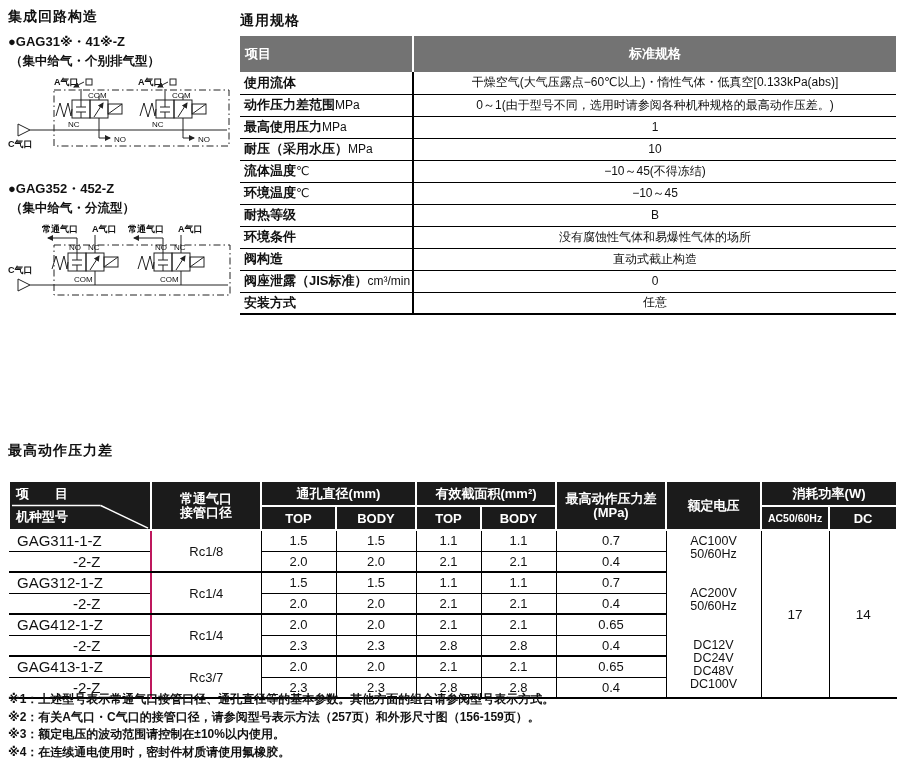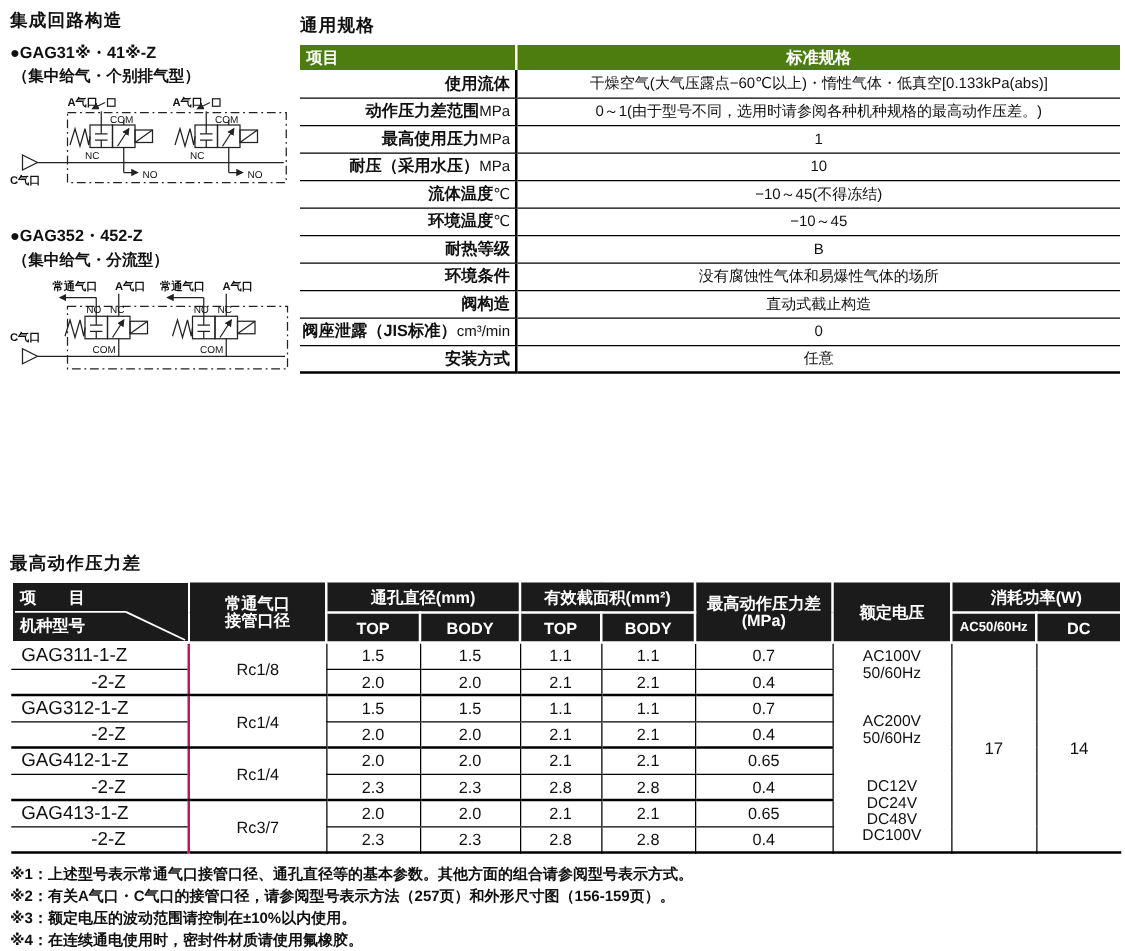--- a/index.html
+++ b/index.html
@@ -15,33 +15,33 @@
   .circ { display:block; margin-top:6px; }
   .m2 { margin-top:26px; }
   svg text { font-family:"Liberation Sans","DejaVu Sans",sans-serif; fill:#111; }
   .lbl-cn { font-size:9px; font-weight:bold; }
   .lbl-en { font-size:8px; }
 
   
   .general { position:absolute; left:240px; top:12px; width:656px; }
   .gs-table { width:656px; border-collapse:collapse; table-layout:fixed; margin-top:6px;
               border-bottom:2px solid #000; }
-  .gs-table th { background:#4d7c0f; color:#fff; height:20px; font-size:13px; font-weight:bold; }
+  .gs-table th { background:#737373; color:#fff; height:36px; font-size:13px; font-weight:bold; }
   .gs-table th.gs-item { text-align:left; padding-left:5px; width:173px; }
   .gs-table th.gs-std { border-left:2px solid #fff; }
   .gs-table td { height:22px; border-bottom:1px solid #000; font-size:12px; }
   .gs-table td.lbl { padding:0 4px 0 4px; }
-  .gs-table td.lbl .row-flex { display:flex; justify-content:flex-end; align-items:baseline; }
+  .gs-table td.lbl .row-flex { display:flex; justify-content:flex-start; align-items:baseline; }
   .gs-lab { font-size:13px; font-weight:bold; white-space:nowrap; }
   .gs-unit { font-size:12px; font-weight:normal; white-space:nowrap; }
   .gs-table td.val { border-left:2px solid #000; text-align:center; white-space:nowrap; }
 
   
   .models { position:absolute; left:8px; top:442px; width:888px; }
-  .ms-table { width:888px; border-collapse:collapse; table-layout:fixed; margin-top:4px;
+  .ms-table { width:888px; border-collapse:collapse; table-layout:fixed; margin-top:20px;
               border-bottom:2px solid #000; }
   .ms-table th { background:#1b1b1b; color:#fff; font-size:13px; font-weight:bold;
                  border:2px solid #fff; text-align:center; }
   .ms-table tr.h1 th { height:25px; }
   .ms-table tr.h2 th { height:24px; }
   th.small { font-size:10.5px; }
   th.diag { position:relative; text-align:left; }
   .diag-top { position:absolute; top:3px; left:6px; }
   .diag-bot { position:absolute; bottom:3px; left:6px; }
   th.diag svg { position:absolute; inset:0; width:100%; height:100%; }

